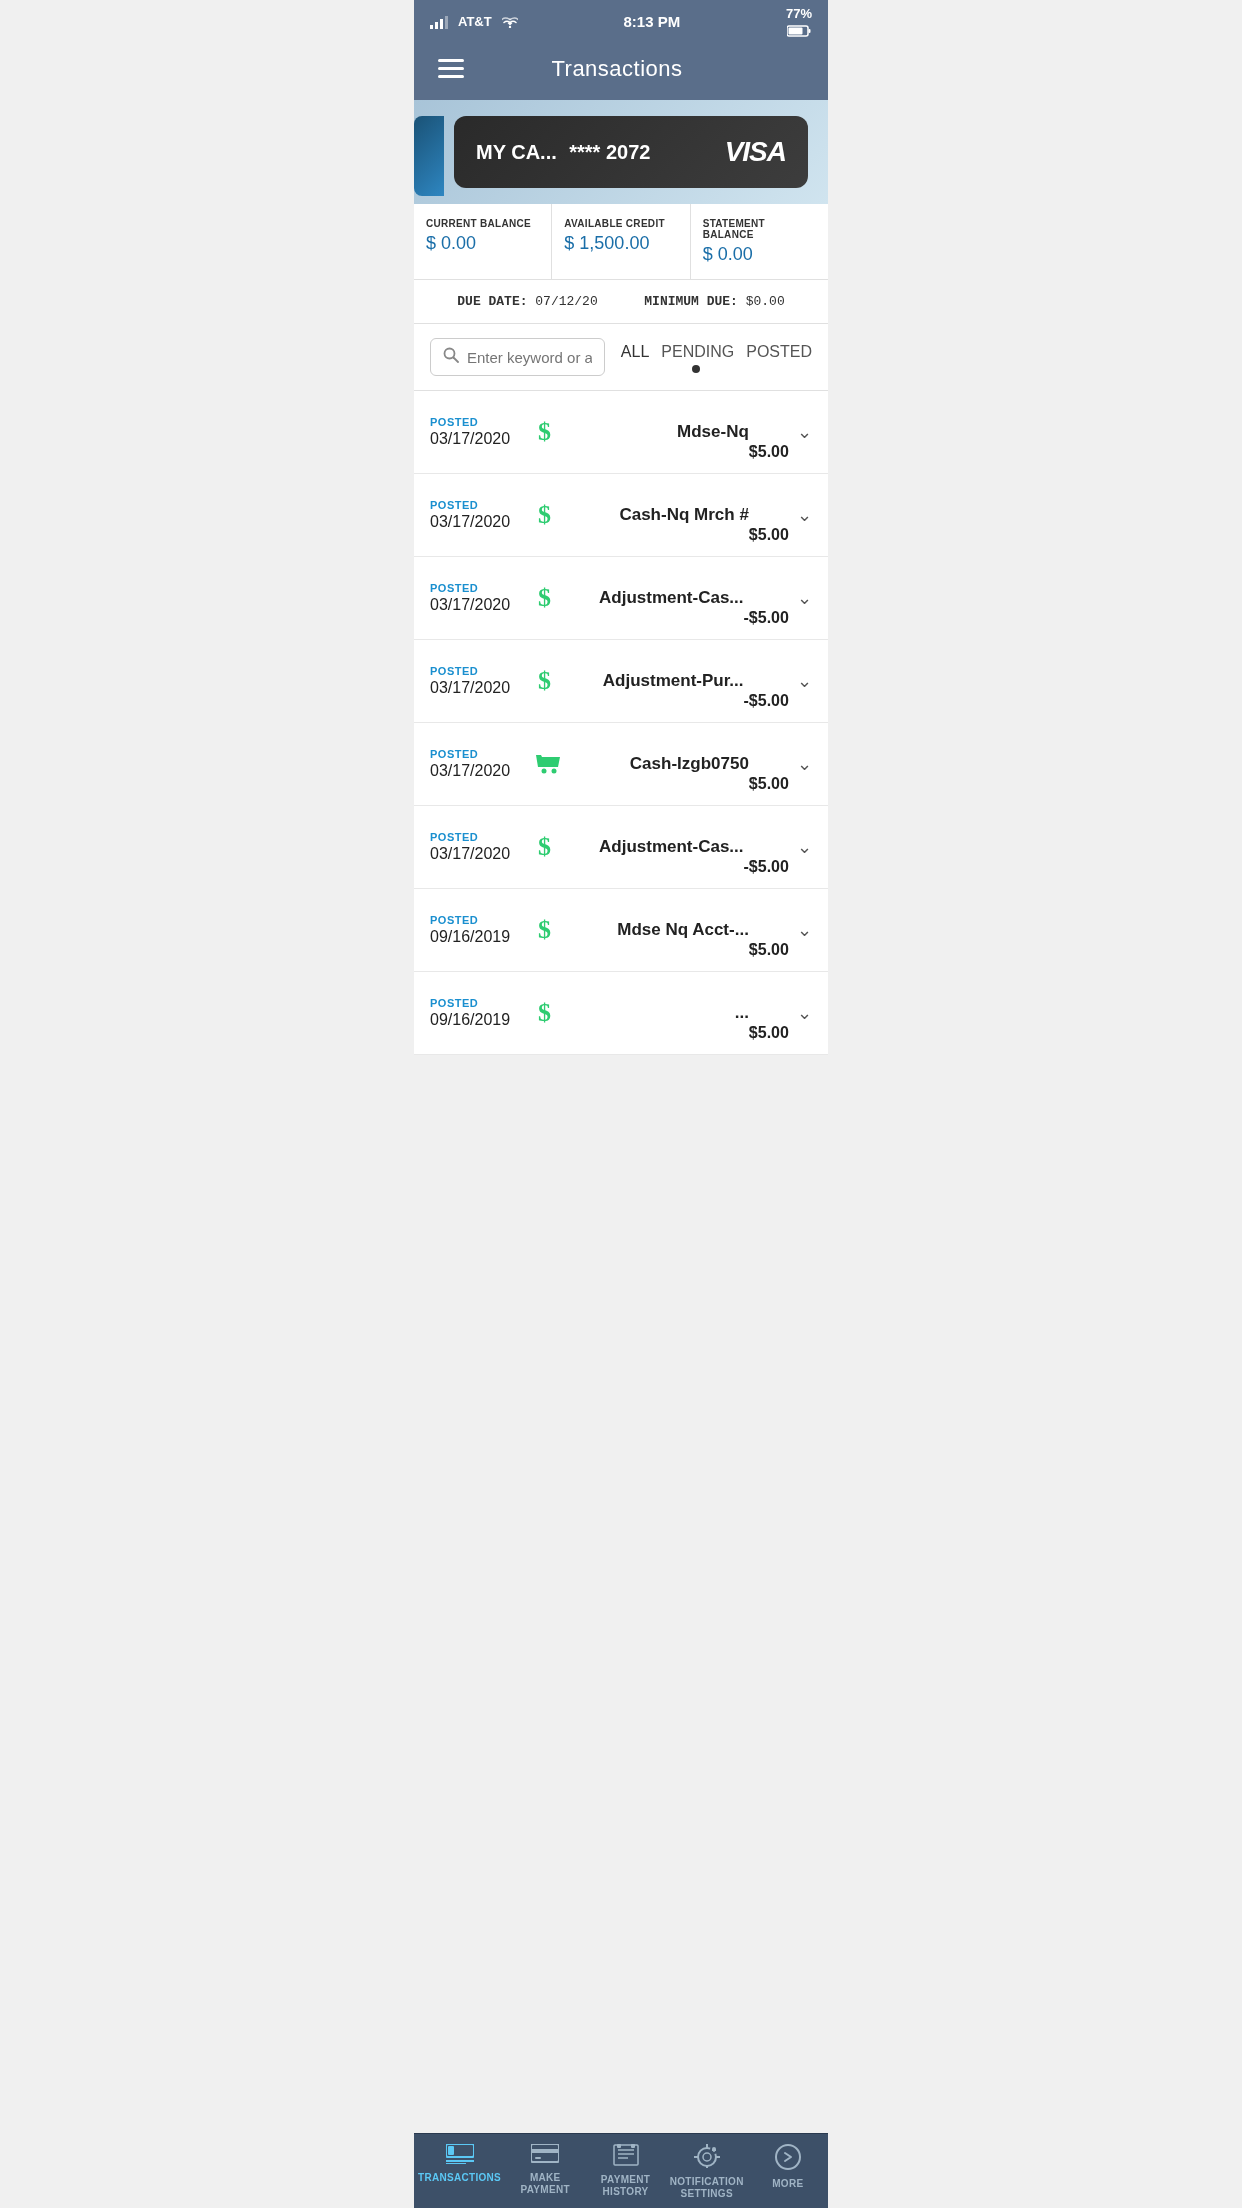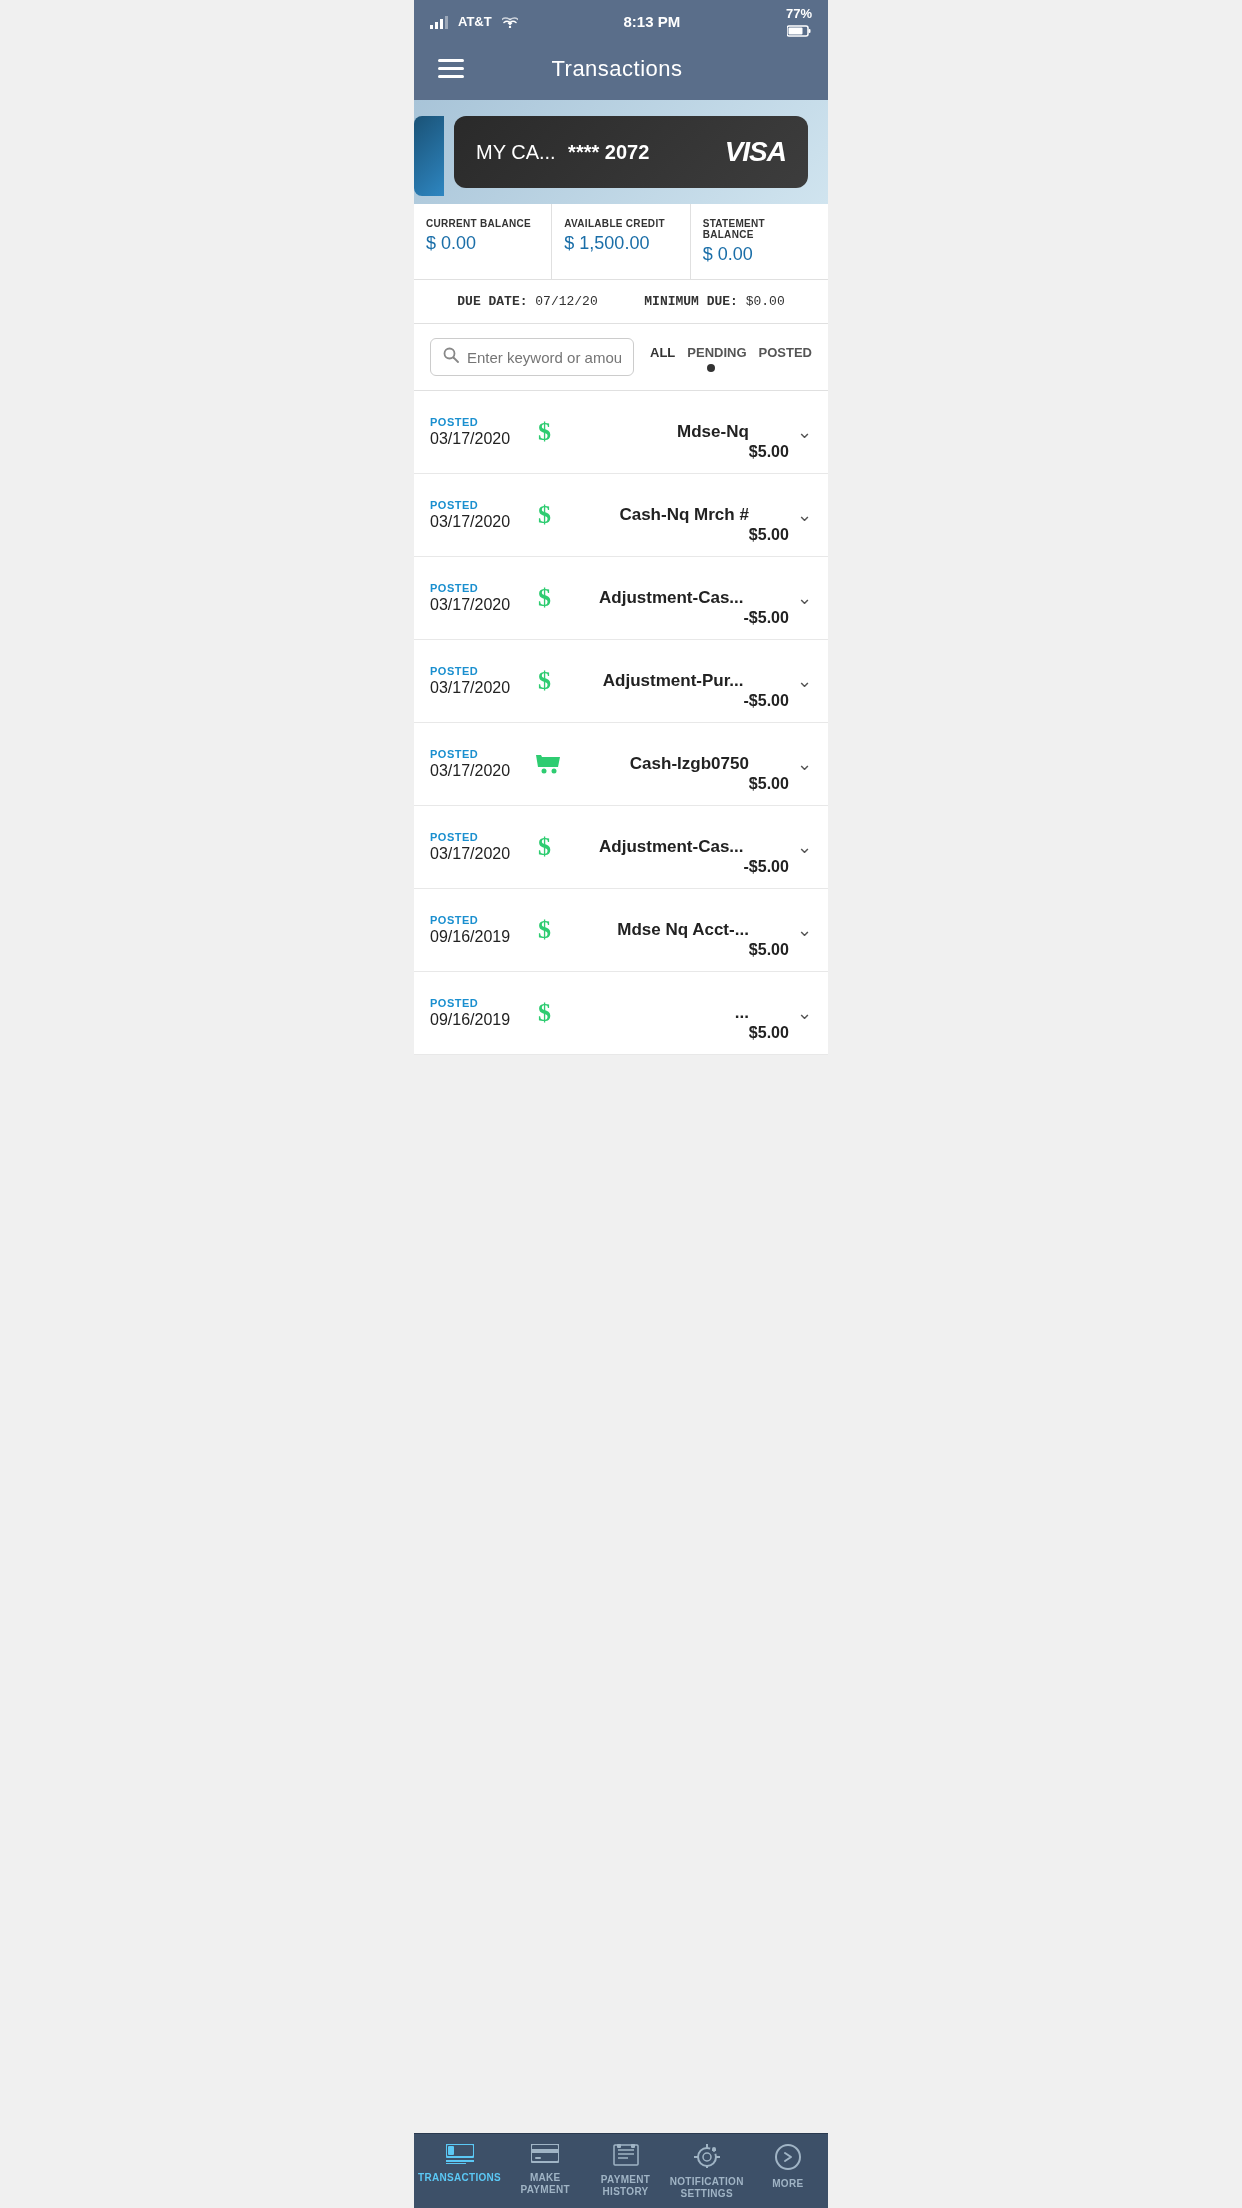--- a/index.html
+++ b/index.html
@@ -172,22 +172,22 @@
       display: flex;
       flex-direction: column;
       align-items: center;
       gap: 2px;
     }
     .filter-btns {
       display: flex;
       gap: 12px;
     }
     .filter-btn {
-      font-size: 13px;
-      font-weight: 700;
+      font-size: 16px;
+      font-weight: 400;
       color: #555;
       background: none;
       border: none;
       cursor: pointer;
       padding: 2px 0;
     }
     .filter-btn.active { color: #333; }
     .filter-indicator {
       display: flex;
       gap: 12px;
@@ -335,21 +335,21 @@
   <div class="header-title">Transactions</div>
   <div style="width:42px"></div>
 </div>
 
 <div class="page-scroll">
 
 <div class="card-section">
   <div class="card-left-edge"></div>
   <div class="card-visual">
     <div>
-      <span style="font-size:20px; font-weight:400;">MY CA...</span>
+      <span style="font-size:20px; font-weight:700;">MY CA...</span>
       <span style="font-size:20px; font-weight:700; margin-left:8px;">**** 2072</span>
     </div>
     <div class="visa-text">VISA</div>
   </div>
 </div>
 
 <div class="balance-row">
   <div class="balance-item">
     <div class="balance-label">CURRENT BALANCE</div>
     <div class="balance-value">$ 0.00</div>

